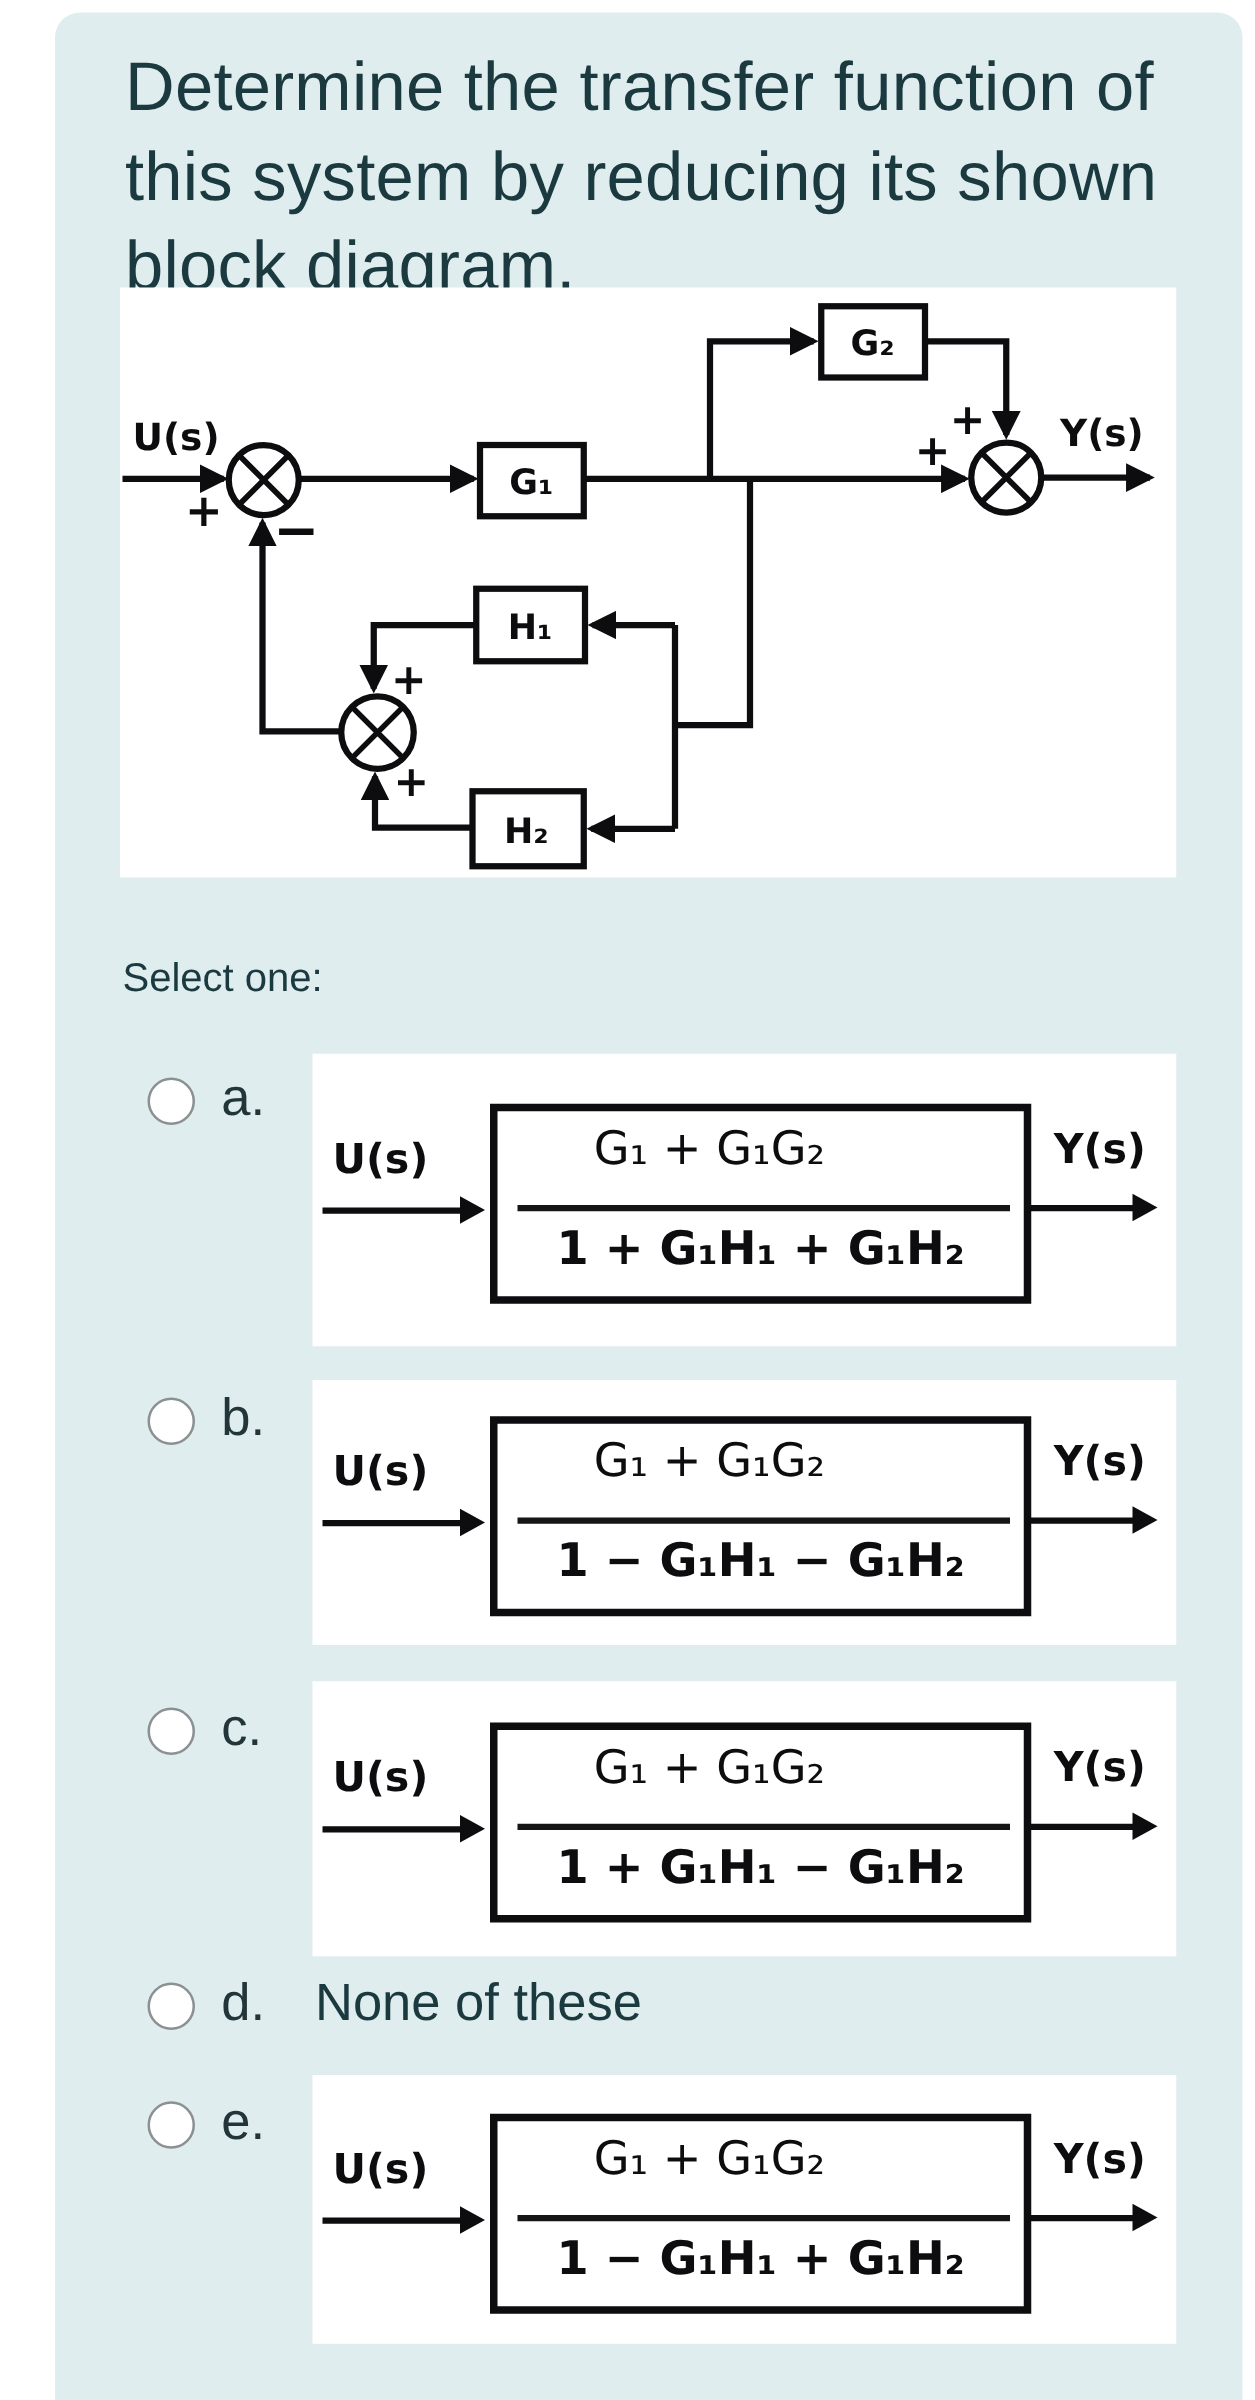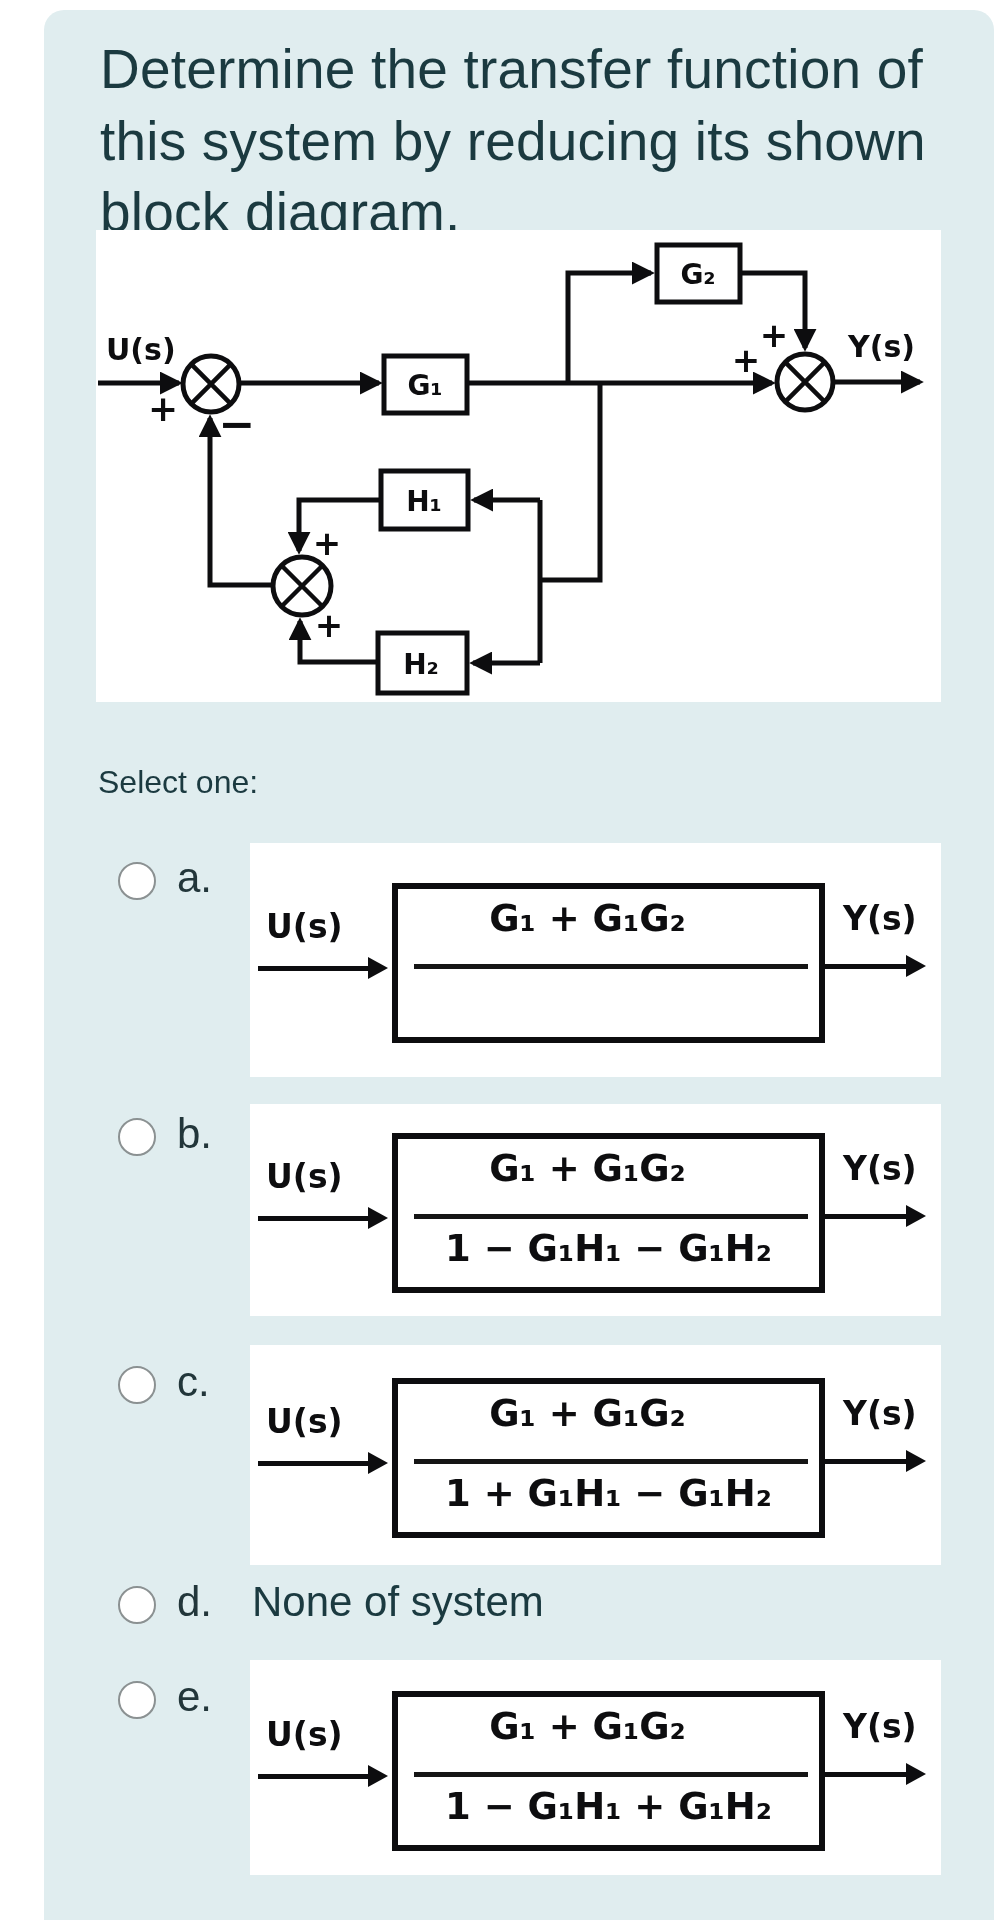--- a/index.html
+++ b/index.html
@@ -36,21 +36,21 @@
   }
   .opt-panel{position:absolute;left:250px;width:691px;background:#fff;}
 
   
   .mini{position:absolute;left:0;top:50%;transform:translateY(-50%);
         width:691px;height:166px;
         font-family:"DejaVu Sans", sans-serif;color:#0d0d0f;}
   .m-box{position:absolute;left:142px;top:6px;width:433px;height:160px;
          border:6px solid #0d0d0f;background:#fff;box-sizing:border-box;}
   .m-num{position:absolute;left:142px;top:20px;width:351px;text-align:center;
-         font-size:37px;font-weight:700;padding-left:20px;}
+         font-size:37px;font-weight:400;}
   .m-bar{position:absolute;left:164px;top:87px;width:394px;height:5px;background:#151515;}
   .m-den{position:absolute;left:142px;top:100px;width:433px;text-align:center;
          font-size:37px;font-weight:700;}
   .m-ulabel{position:absolute;left:16px;top:30px;font-size:33px;font-weight:700;}
   .m-ylabel{position:absolute;left:593px;top:22px;font-size:33px;font-weight:700;}
   .m-inline{position:absolute;left:8px;top:89px;width:112px;height:5px;background:#0d0d0f;}
   .m-inhead{position:absolute;left:118px;top:80px;width:0;height:0;
             border-top:11px solid transparent;border-bottom:11px solid transparent;
             border-left:20px solid #0d0d0f;}
   .m-outline{position:absolute;left:573px;top:87px;width:85px;height:5px;background:#0d0d0f;}
@@ -124,20 +124,21 @@
 <div class="radio" style="top:862px;"></div>
 <div class="letter" style="top:854px;">a.</div>
 <div class="opt-panel" style="top:843px;height:234px;">
   <div class="mini">
     <span class="m-ulabel">U(s)</span>
     <div class="m-inline"></div>
     <div class="m-inhead"></div>
     <div class="m-box"></div>
     <div class="m-num">G₁ + G₁G₂</div>
     <div class="m-bar"></div>
+    <div class="m-den">1 + G₁H₁ + G₁H₂</div>
     <span class="m-ylabel">Y(s)</span>
     <div class="m-outline"></div>
     <div class="m-outhead"></div>
   </div>
 </div>
 
 <div class="radio" style="top:1118px;"></div>
 <div class="letter" style="top:1110px;">b.</div>
 <div class="opt-panel" style="top:1104px;height:212px;">
   <div class="mini">
@@ -166,21 +167,21 @@
     <div class="m-bar"></div>
     <div class="m-den">1 + G₁H₁ − G₁H₂</div>
     <span class="m-ylabel">Y(s)</span>
     <div class="m-outline"></div>
     <div class="m-outhead"></div>
   </div>
 </div>
 
 <div class="radio" style="top:1586px;"></div>
 <div class="letter" style="top:1578px;">d.</div>
-<div class="none-text" style="top:1578px;">None of system</div>
+<div class="none-text" style="top:1578px;">None of these</div>
 
 <div class="radio" style="top:1681px;"></div>
 <div class="letter" style="top:1673px;">e.</div>
 <div class="opt-panel" style="top:1660px;height:215px;">
   <div class="mini">
     <span class="m-ulabel">U(s)</span>
     <div class="m-inline"></div>
     <div class="m-inhead"></div>
     <div class="m-box"></div>
     <div class="m-num">G₁ + G₁G₂</div>

